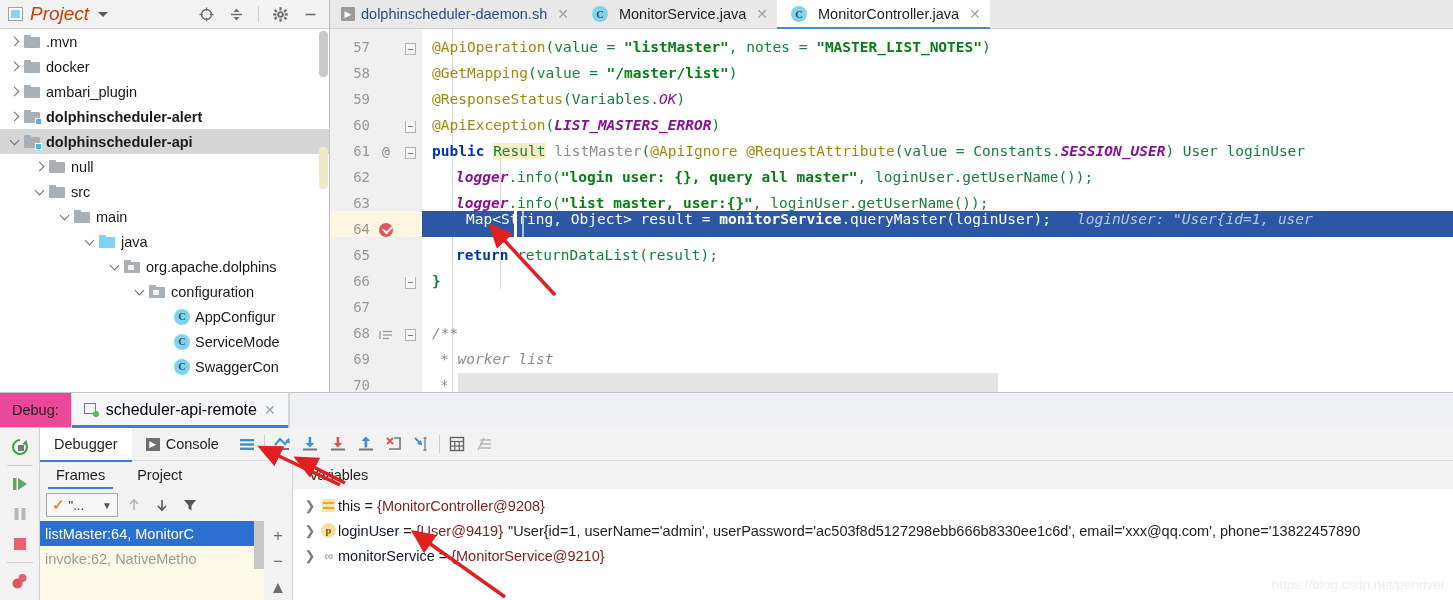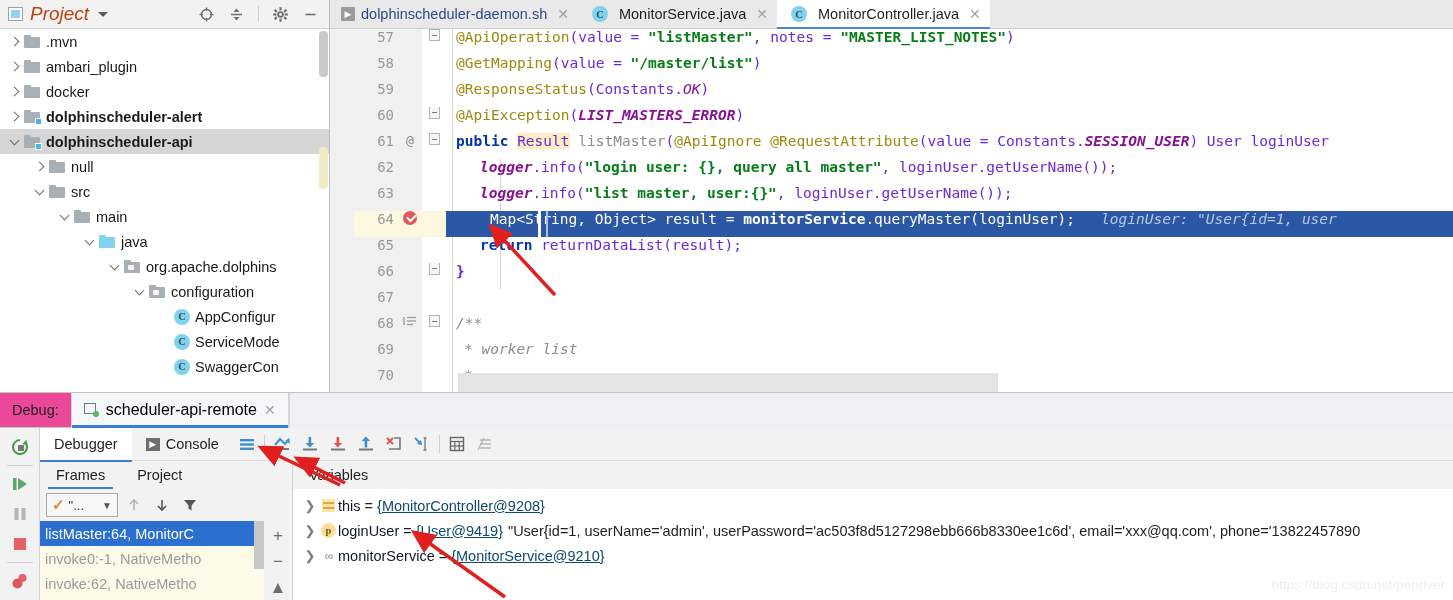--- a/index.html
+++ b/index.html
@@ -61,21 +61,21 @@
   .tabbar { height: 29px; background: #e9e9e9; display: flex; align-items: stretch; border-bottom: 1px solid #cfcfcf; }
   .etab { display: flex; align-items: center; gap: 6px; padding: 0 9px 0 11px; font-size: 14.5px; color: #1f1f1f; position: relative; }
   .etab.active { background: #ffffff; }
   .etab.active::after { content:''; position:absolute; left:0; right:0; bottom:-1px; height:2px; background:#4a88c7; }
   .etab .close { color: #a2a2a2; font-size: 14px; margin-left: 4px; }
   .sh-icon { width: 14px; height: 14px; background: #9b9b9b; color: #fff; font-size: 9px; display:inline-flex; align-items:center; justify-content:center; border-radius:1px; }
   .tab-label.sh { color: #2b4a8b; }
 
   .code-wrap { position: relative; height: 363px; overflow: hidden; font-family: "DejaVu Sans Mono", monospace; font-size: 14.5px; }
   .gutter-bg { position: absolute; left: 0; top: 0; width: 92px; height: 363px; background: #f0f0f0; }
-  .code-row { position: relative; height: 26px; display: flex; align-items: flex-start; white-space: nowrap; margin-left: 24px; }
+  .code-row { position: relative; height: 26px; display: flex; align-items: flex-end; white-space: nowrap; }
   .code-row.hl { background: #fdf7e2; }
   .ln { width: 44px; text-align: right; color: #999999; font-size: 14px; flex: none; padding-right: 4px; }
   .gmark { width: 24px; flex: none; display: flex; align-items: center; justify-content: center; color: #8c8c8c; font-size: 13px; }
   .gfold { width: 24px; flex: none; display: flex; align-items: center; justify-content: center; }
   .fold-box { width: 11px; height: 12px; border: 1px solid #b4b4b4; background: #f6f6f6; position: relative; }
   .fold-box::after { content:''; position:absolute; left:2px; top:5px; width:5px; height:1px; background:#7a7a7a; }
   .fold-box.end { border-top: none; }
   .code-txt { padding-left: 10px; color: #000; }
   .sel-line {
     position: absolute; left: 92px; right: 0; top: 0; height: 26px; background: #2b57a5;
@@ -84,21 +84,21 @@
   .caretbar { position: absolute; left: 92px; top: 0; width: 3px; height: 26px; background: #ffffff; }
   .caretbar2 { position: absolute; left: 100px; top: 0; width: 2px; height: 26px; background: #a9c2e8; }
   .indent-guide { position: absolute; top: 0; width: 1px; height: 363px; background: #d6d6d6; }
 
   .kw { color: #0033b3; font-weight: bold; }
   .anno { color: #9e880d; }
   .str { color: #067d17; font-weight: bold; }
   .fld { color: #871094; font-style: italic; }
   .fldb { color: #871094; font-style: italic; font-weight: bold; }
   .cmt { color: #8c8c8c; font-style: italic; }
-  .plain { color: #6d28d9; }
+  .plain { color: #15803d; }
   .hl-word { background: #fbeec1; }
   .bold { font-weight: bold; }
   .hint { color: #b6c8e8; font-style: italic; }
   .inl-white { color: #ffffff; }
   .inl-bold { color: #ffffff; font-weight: bold; }
 
   .breakpoint { width: 14px; height: 14px; border-radius: 50%; background: #db5860; position: relative; }
   .breakpoint::after {
     content:''; position:absolute; left:4px; top:3px; width:7px; height:4px;
     border-left:2px solid #fff; border-bottom:2px solid #fff; transform: rotate(-45deg);
@@ -154,21 +154,21 @@
   .exp-arrow { width: 18px; color: #7c7c7c; font-size: 13px; display: inline-flex; justify-content: center; }
   .vi { width: 19px; display: inline-flex; justify-content: center; align-items: center; flex: none; }
   .vi-this { width: 13px; height: 13px; background: #fbe6a8; position: relative; }
   .vi-this::before, .vi-this::after { content:''; position:absolute; left:1px; right:1px; height:2px; background:#e8a33d; }
   .vi-this::before { top: 3px; }
   .vi-this::after { top: 8px; }
   .vi-p { width: 15px; height: 15px; border-radius: 50%; background: #fbdf9a; color: #7a5b12; font-size: 10.5px; font-weight: bold; display:inline-flex; align-items:center; justify-content:center; font-family:"Liberation Serif", serif; }
   .vi-oo { color: #8f8f8f; font-size: 12px; letter-spacing: -1px; }
   .vname { color: #0f172a; }
   .veq { color: #1f1f1f; margin: 0 4px; }
-  .vref { color: #0c4a6e; text-decoration: underline; }
+  .vref { color: #7f1d1d; }
   .vval { color: #1f1f1f; }
 
   
   .arrow-anno { position: absolute; pointer-events: none; }
   .watermark { position: absolute; right: 8px; bottom: 8px; font-size: 13.5px; color: #eeeeee; }
 
   
   svg { display: block; }
 </style>
 </head>
@@ -235,29 +235,29 @@
                 <span class="body"></span>
               </span>
               <span class="tlabel">.mvn</span>
             </div>
             <div class="tnode" style="padding-left: 8px;">
               <span class="arrow right"></span>
               <span class="ficon">
                 <span class="tab"></span>
                 <span class="body"></span>
               </span>
-              <span class="tlabel">ambari_plugin</span>
+              <span class="tlabel">docker</span>
             </div>
             <div class="tnode" style="padding-left: 8px;">
               <span class="arrow right"></span>
               <span class="ficon">
                 <span class="tab"></span>
                 <span class="body"></span>
               </span>
-              <span class="tlabel">docker</span>
+              <span class="tlabel">ambari_plugin</span>
             </div>
             <div class="tnode" style="padding-left: 8px;">
               <span class="arrow right"></span>
               <span class="ficon">
                 <span class="tab"></span>
                 <span class="body"></span>
                 <span class="badge"></span>
               </span>
               <span class="tlabel bold">dolphinscheduler-alert</span>
             </div>
@@ -376,21 +376,21 @@
           <span class="ln">58</span>
           <span class="gmark"></span>
           <span class="gfold"></span>
           <span class="code-txt"><span class="anno">@GetMapping</span><span class="plain">(value = </span><span class="str">"/master/list"</span><span class="plain">)</span></span>
         </div>
 
         <div class="code-row">
           <span class="ln">59</span>
           <span class="gmark"></span>
           <span class="gfold"></span>
-          <span class="code-txt"><span class="anno">@ResponseStatus</span><span class="plain">(Constants.</span><span class="fld">OK</span><span class="plain">)</span></span>
+          <span class="code-txt"><span class="anno">@ResponseStatus</span><span class="plain">(Variables.</span><span class="fld">OK</span><span class="plain">)</span></span>
         </div>
 
         <div class="code-row">
           <span class="ln">60</span>
           <span class="gmark"></span>
           <span class="gfold">
               <span class="fold-box end"></span>
             </span>
           <span class="code-txt"><span class="anno">@ApiException</span><span class="plain">(</span><span class="fldb">LIST_MASTERS_ERROR</span><span class="plain">)</span></span>
         </div>
@@ -652,23 +652,20 @@
                 <svg width="16" height="16" viewBox="0 0 16 16">
                     <polygon points="2,3 14,3 9.5,8.5 9.5,13.5 6.5,11.5 6.5,8.5" fill="#555"></polygon>
                   </svg>
               </span>
             </div>
             <div style="display:flex; flex:1;">
               <div class="frames-list">
                 <div id="frame-rows">
                     <div class="frame-row sel">
                       <span>listMaster:64, MonitorC</span>
-                    </div>
-                    <div class="frame-row">
-                      <span>invoke0:-1, NativeMetho</span>
                     </div>
                     <div class="frame-row">
                       <span>invoke:62, NativeMetho</span>
                     </div>
                   </div>
                 <div class="frames-scroll"></div>
               </div>
               <div class="frames-side">
                 <span class="fs-btn">+</span>
                 <span class="fs-btn">−</span>

